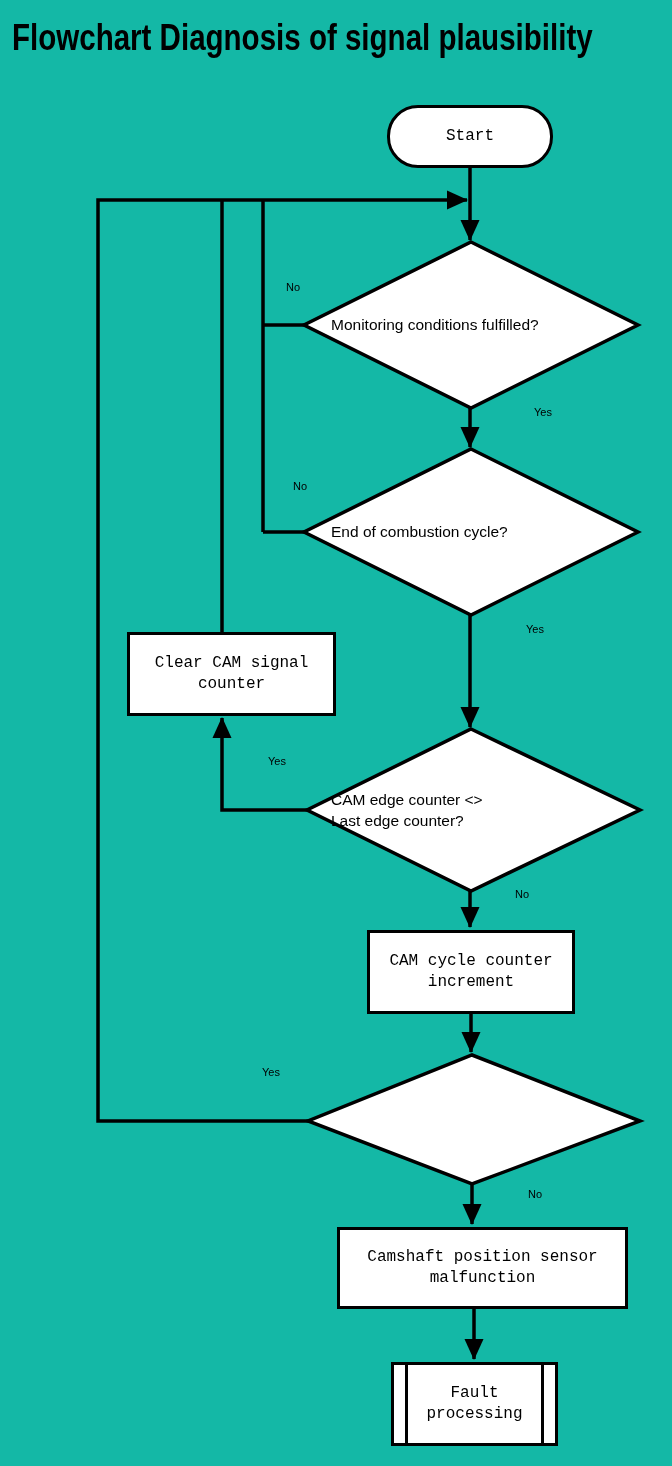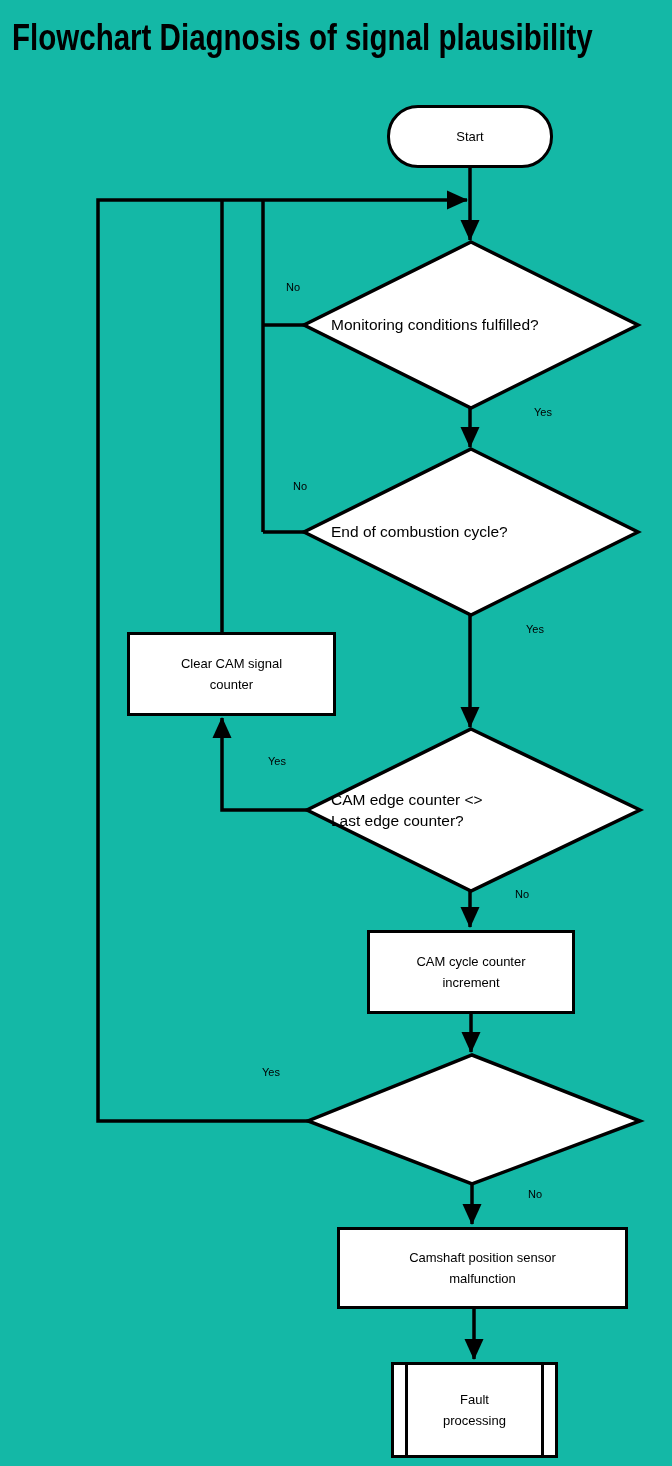--- a/index.html
+++ b/index.html
@@ -9,28 +9,28 @@
   }
   .title {
     position:absolute; left:12px; top:17px;
     font-size:36px; font-weight:bold; white-space:nowrap;
     transform:scaleX(0.82); transform-origin:left top;
   }
   svg.wires { position:absolute; left:0; top:0; }
   .node {
     position:absolute; box-sizing:border-box; background:#ffffff;
     border:3px solid #000; display:flex; align-items:center; justify-content:center;
-    text-align:center; font-size:13px; line-height:21px;
+    text-align:center; font-size:16px; line-height:21px;font-family:Liberation Mono, monospace;
   }
   .node .nlabel { white-space:pre-line; }
   .start       { left:387px; top:105px;  width:166px; height:63px; border-radius:31px; }
   .clear       { left:127px; top:632px;  width:209px; height:84px; }
   .increment   { left:367px; top:930px;  width:208px; height:84px; }
   .malfunction { left:337px; top:1227px; width:291px; height:82px; }
-  .fault       { left:391px; top:1362px; width:167px; height:96px; }
+  .fault       { left:391px; top:1362px; width:167px; height:84px; }
   .fault .bar  { position:absolute; top:-1px; bottom:-1px; width:3px; background:#000; }
   .bar-left  { left:11px; }
   .bar-right { right:11px; }
   .dlabel {
     position:absolute; width:280px; 
     font-size:15.5px; line-height:21px; white-space:pre-line;
   }
   .dl1 { left:331px; top:314px; }
   .dl2 { left:331px; top:521px; }
   .dl3 { left:331px; top:789px; }

